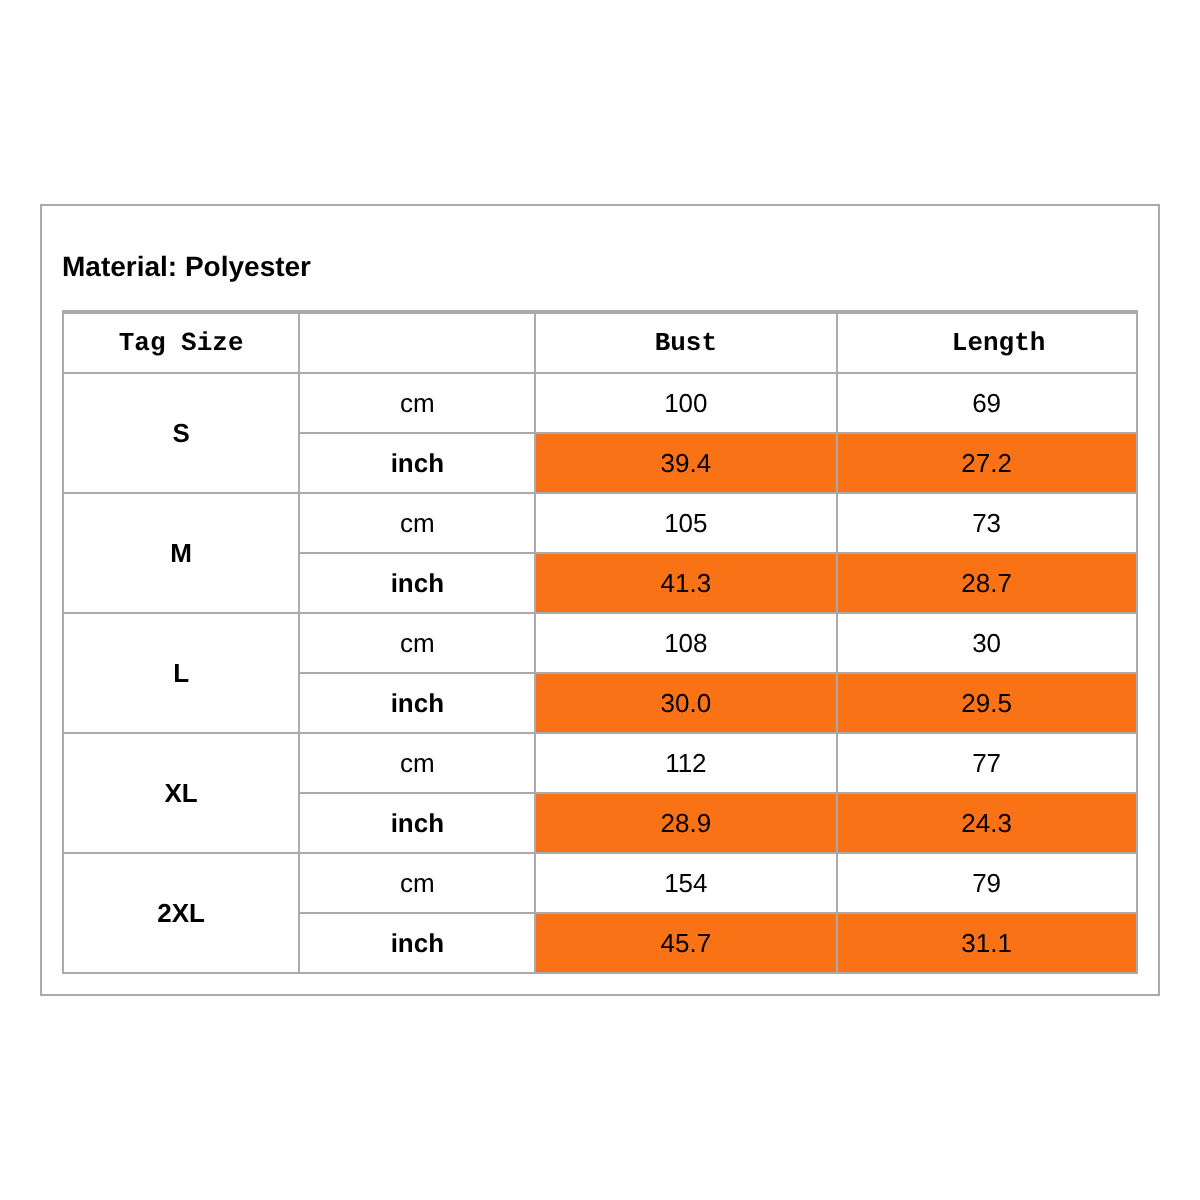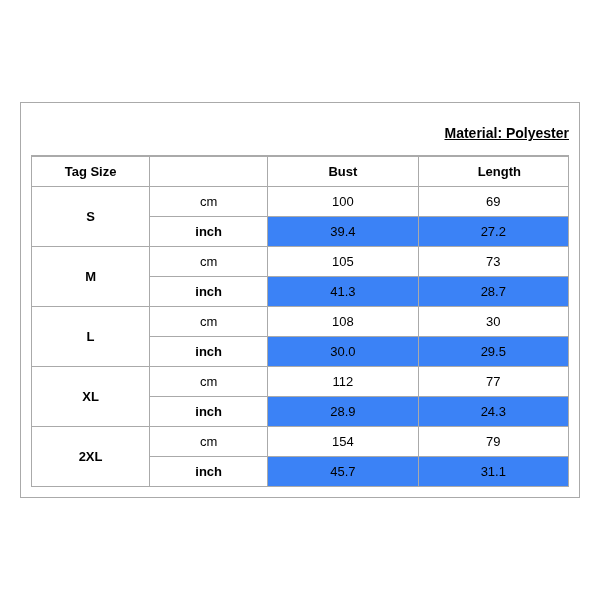--- a/index.html
+++ b/index.html
@@ -12,55 +12,55 @@
       align-items: center;
       width: 600px;
       height: 600px;
     }
     .outer-wrapper {
       border: 1.5px solid #aaa;
       width: 560px;
       padding: 10px;
     }
     .title-row {
-      text-align: right;
+      text-align: left;
       font-weight: bold;
       font-size: 14px;
       padding: 12px 0 14px 0;
       border-bottom: 1.5px solid #aaa;
-      text-decoration: underline;
     }
     table {
       width: 100%;
       border-collapse: collapse;
     }
     th, td {
       border: 1px solid #aaa;
       text-align: center;
       padding: 7px 4px;
     }
     thead th {
       font-weight: bold;
       background: #fff;
+      font-family: Liberation Mono, monospace;
     }
     .tag-size-col {
       width: 22%;
     }
     .unit-col {
       width: 22%;
     }
     .bust-col {
       width: 28%;
     }
     .length-col {
       width: 28%;
       padding-left: 16px;
     }
     .shaded {
-      background-color: #3b82f6;
+      background-color: #f97316;
       text-align: center;
     }
     .bold-cell {
       font-weight: bold;
     }
     .tag-size-cell {
       font-weight: bold;
     }
   </style>
 </head>

